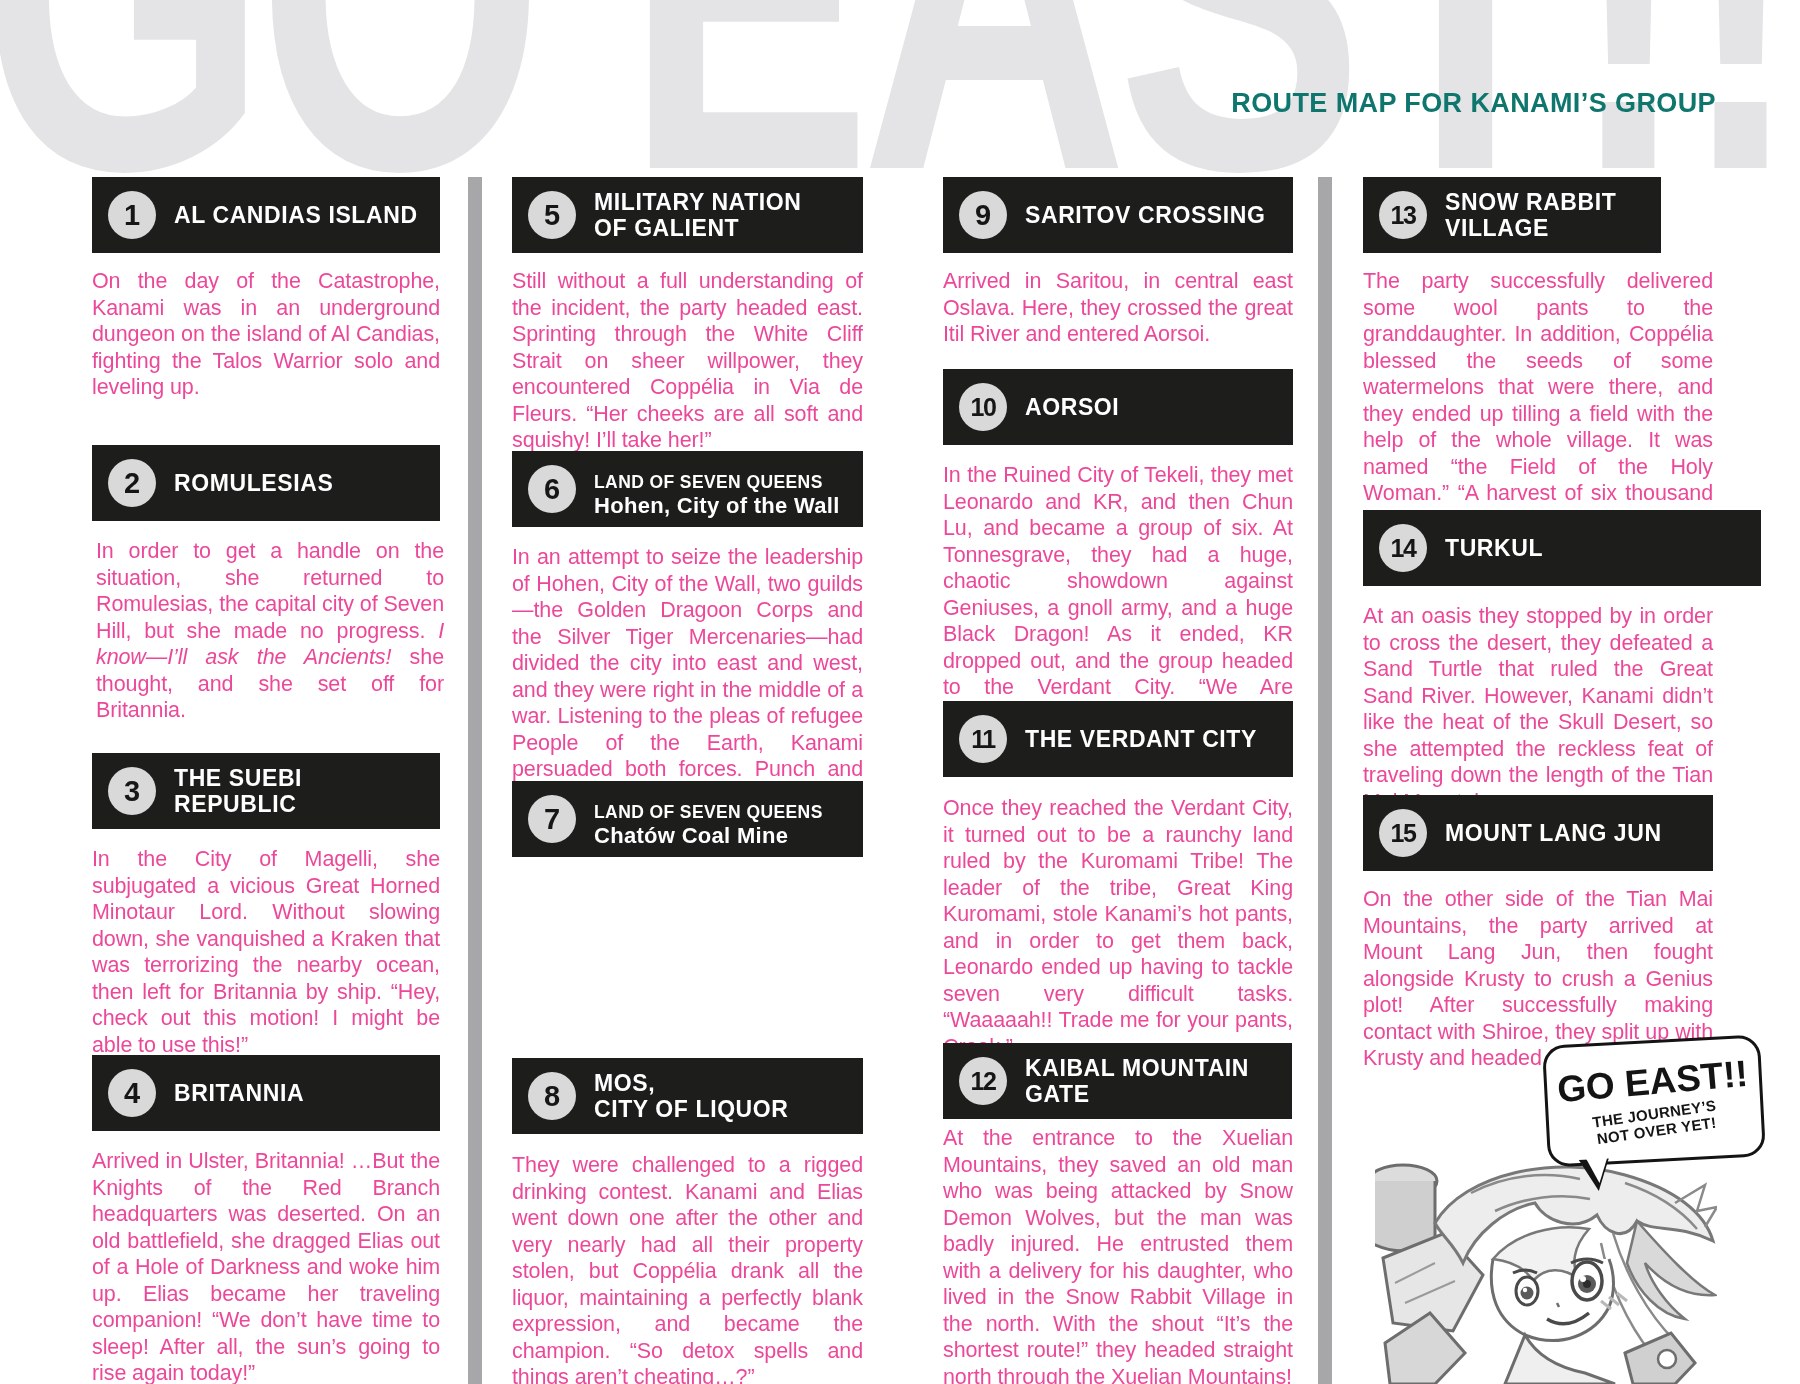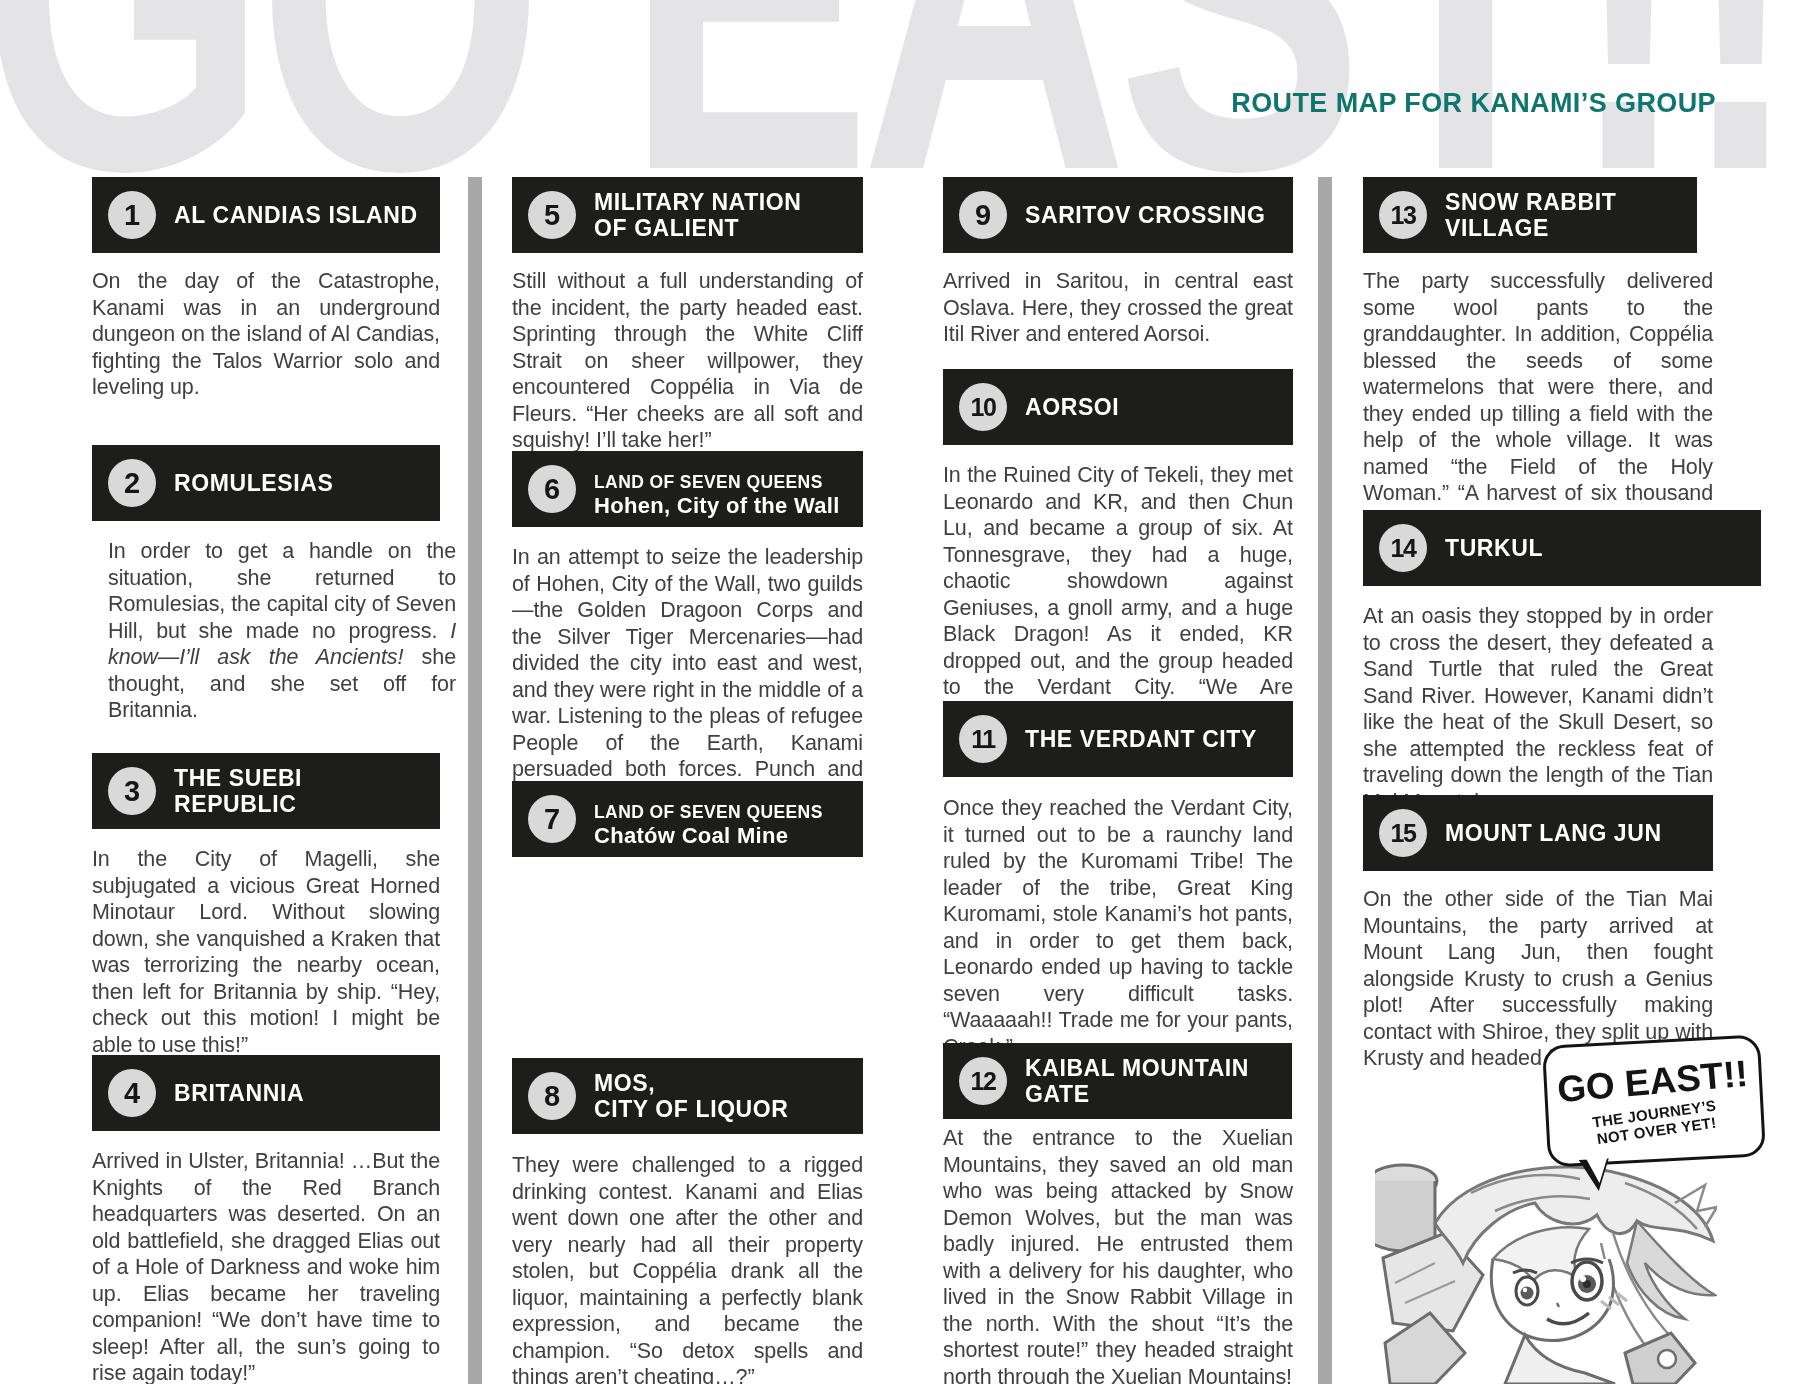--- a/index.html
+++ b/index.html
@@ -17,21 +17,21 @@
       padding:0 12px 0 16px;box-sizing:border-box;z-index:2;}
   .badge{flex:0 0 auto;width:48px;height:48px;border-radius:50%;background:#d9d9d9;color:#161616;
       display:flex;align-items:center;justify-content:center;font-weight:bold;font-size:29px;
       margin-right:18px;}
   .badge.b2{font-size:25px;letter-spacing:-1.5px;}
   .htext{color:#ffffff;font-weight:bold;font-size:23px;letter-spacing:0.6px;line-height:1.15;}
   .htext .line{display:block;}
   .kick{display:block;color:#ffffff;font-weight:bold;font-size:17.5px;letter-spacing:0.4px;margin-top:12px;}
   .ktitle{display:block;color:#ffffff;font-weight:bold;font-size:22px;letter-spacing:0.3px;}
   
-  .bodytext{position:absolute;font-size:21.5px;line-height:26.5px;color:#404040;
+  .bodytext{position:absolute;font-size:21.5px;line-height:26.5px;color:#ec4899;
       text-align:justify;letter-spacing:-0.1px;z-index:2;}
   .bodytext em{font-style:italic;}
   
   .bubble{position:absolute;left:1545px;top:1040px;width:212px;height:116px;background:#ffffff;
       border:3px solid #141414;border-radius:22px;transform:rotate(-3deg);z-index:4;
       display:flex;flex-direction:column;align-items:center;justify-content:center;}
   .bubble .big{font-size:37px;font-weight:bold;color:#141414;letter-spacing:0px;
       transform:rotate(-2deg);line-height:1;}
   .bubble .small{font-size:15px;font-weight:bold;color:#141414;transform:rotate(-5deg);
       line-height:1.15;text-align:center;margin-top:5px;letter-spacing:0.3px;}
@@ -55,21 +55,21 @@
   <div class="sec-hdr" style="left:92px;top:177px;width:348px">
     <span class="badge">1</span>
     <span class="htext">AL CANDIAS ISLAND</span>
   </div>
   <div class="bodytext" style="left:92px;top:268px;width:348px">On the day of the Catastrophe, Kanami was in an underground dungeon on the island of Al Candias, fighting the Talos Warrior solo and leveling up.</div>
 
   <div class="sec-hdr" style="left:92px;top:445px;width:348px">
     <span class="badge">2</span>
     <span class="htext">ROMULESIAS</span>
   </div>
-  <div class="bodytext" style="left:108px;top:538px;width:348px"><span>In order to get a handle on the situation, she returned to Romulesias, the capital city of Seven Hill, but she made no progress. </span><em>I know—I’ll ask the Ancients!</em><span> she thought, and she set off for Britannia.</span></div>
+  <div class="bodytext" style="left:96px;top:538px;width:348px"><span>In order to get a handle on the situation, she returned to Romulesias, the capital city of Seven Hill, but she made no progress. </span><em>I know—I’ll ask the Ancients!</em><span> she thought, and she set off for Britannia.</span></div>
 
   <div class="sec-hdr" style="left:92px;top:753px;width:348px">
     <span class="badge">3</span>
     <span class="htext">THE SUEBI REPUBLIC</span>
   </div>
   <div class="bodytext" style="left:92px;top:846px;width:348px">In the City of Magelli, she subjugated a vicious Great Horned Minotaur Lord. Without slowing down, she vanquished a Kraken that was terrorizing the nearby ocean, then left for Britannia by ship. “Hey, check out this motion! I might be able to use this!”</div>
 
   <div class="sec-hdr" style="left:92px;top:1055px;width:348px">
     <span class="badge">4</span>
     <span class="htext">BRITANNIA</span>
@@ -131,21 +131,21 @@
 
   <div class="sec-hdr" style="left:943px;top:1043px;width:349px">
     <span class="badge b2">12</span>
     <span class="htext">
         <span class="line">KAIBAL MOUNTAIN</span>
         <span class="line">GATE</span>
       </span>
   </div>
   <div class="bodytext" style="left:943px;top:1125px;width:350px">At the entrance to the Xuelian Mountains, they saved an old man who was being attacked by Snow Demon Wolves, but the man was badly injured. He entrusted them with a delivery for his daughter, who lived in the Snow Rabbit Village in the north. With the shout “It’s the shortest route!” they headed straight north through the Xuelian Mountains!</div>
 
-  <div class="sec-hdr" style="left:1363px;top:177px;width:334px">
+  <div class="sec-hdr" style="left:1363px;top:177px;width:298px">
     <span class="badge b2">13</span>
     <span class="htext">
         <span class="line">SNOW RABBIT</span>
         <span class="line">VILLAGE</span>
       </span>
   </div>
   <div class="bodytext" style="left:1363px;top:268px;width:350px">The party successfully delivered some wool pants to the granddaughter. In addition, Coppélia blessed the seeds of some watermelons that were there, and they ended up tilling a field with the help of the whole village. It was named “the Field of the Holy Woman.” “A harvest of six thousand four hundred thirty-five melons confirmed.”</div>
 
   <div class="sec-hdr" style="left:1363px;top:510px;width:398px">
     <span class="badge b2">14</span>

